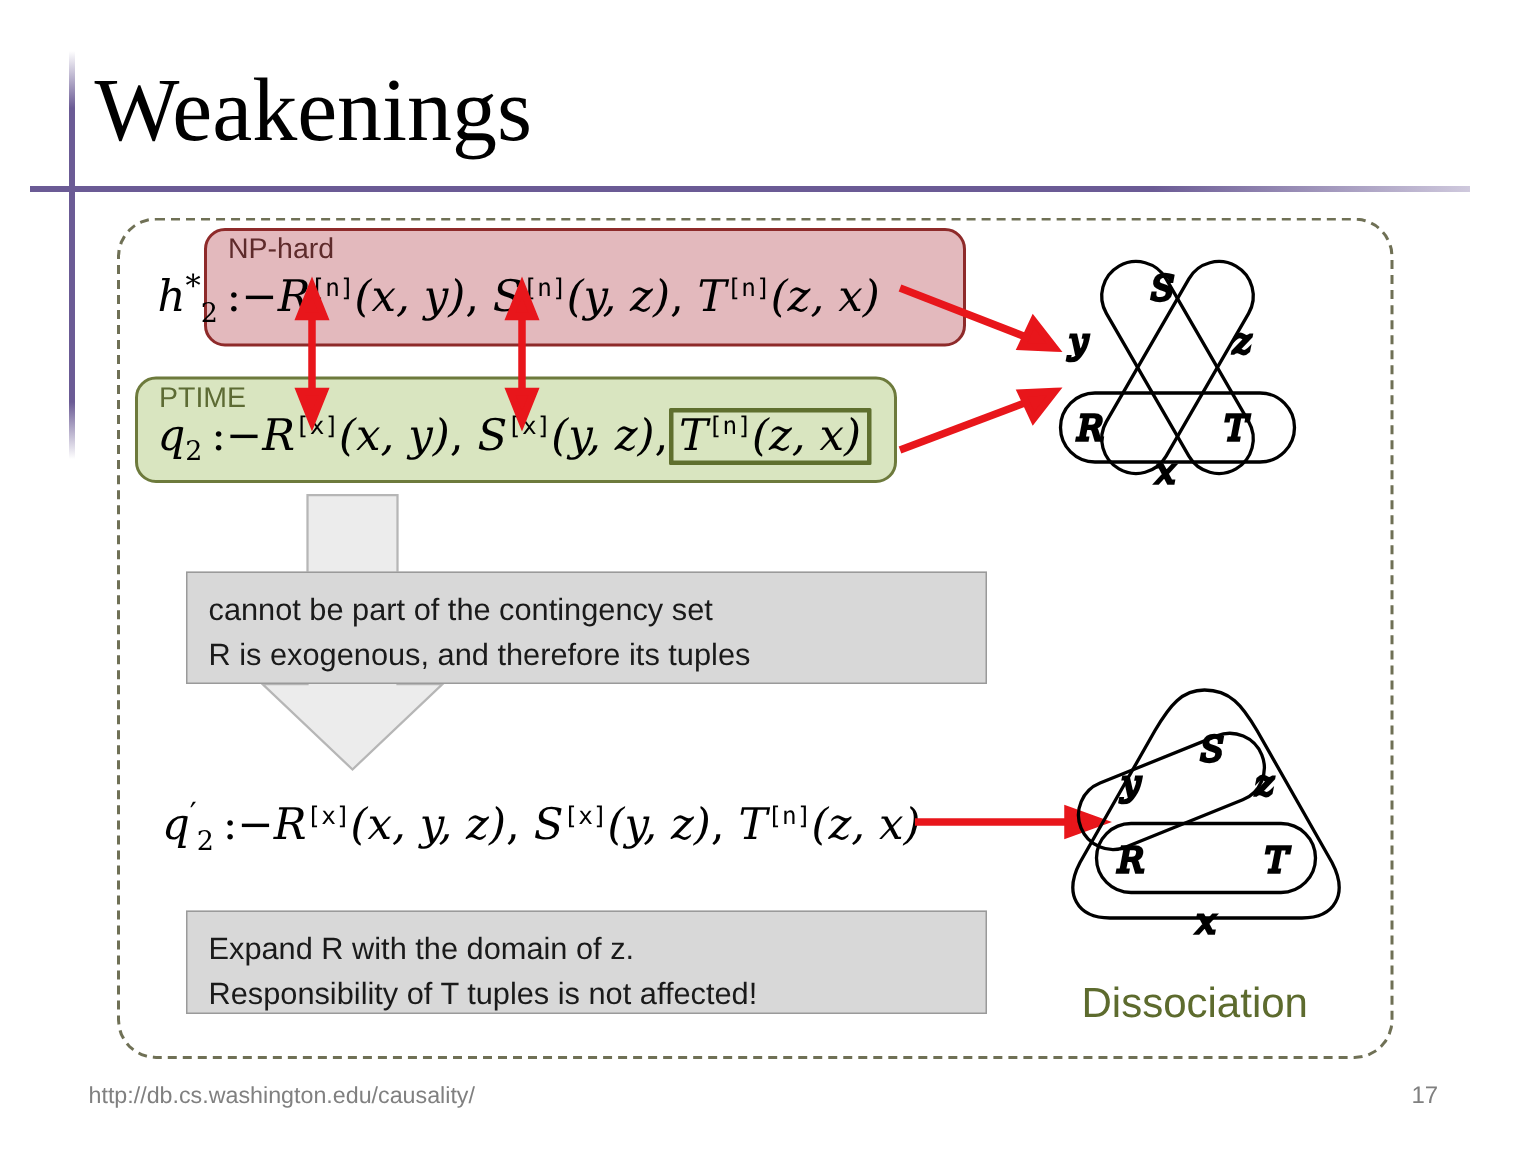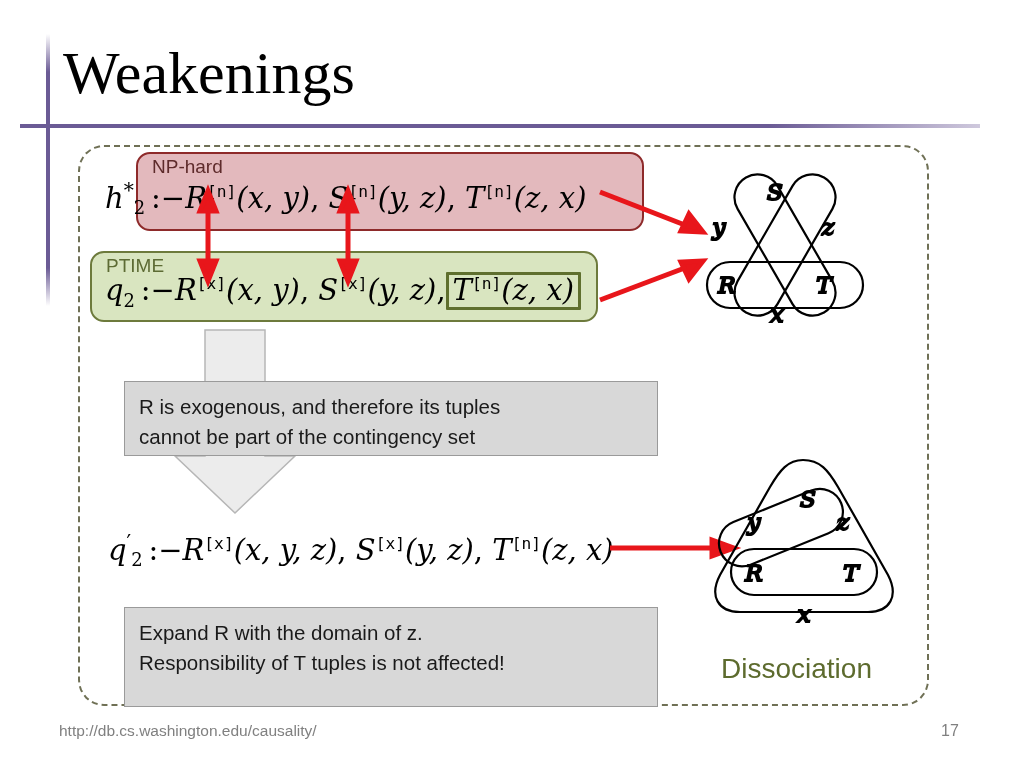--- a/index.html
+++ b/index.html
@@ -42,21 +42,21 @@
   .star{font-size:0.7em;vertical-align:super;}
   .boxedterm{border:3px solid #5f6f2e;padding:1px 4px 2px 4px;border-radius:1px;display:inline-block;line-height:1;}
 
   
   .svg-layer{position:absolute;inset:0;pointer-events:none;}
 
   
   .note{position:absolute;box-sizing:border-box;background:#d8d8d8;border:1px solid #9a9a9a;
     color:#1a1a1a;font-size:20.5px;line-height:30px;padding:10px 0 0 14px;}
   .note.n1{left:124px;top:381px;width:534px;height:75px;}
-  .note.n2{left:124px;top:607px;width:534px;height:100px;}
+  .note.n2{left:124px;top:607px;width:534px;height:69px;}
 
   
   .dissoc{position:absolute;left:721px;top:653px;font-size:28px;color:#5d6b2e;}
 
   
   .footer-url{position:absolute;left:59px;top:722px;font-size:15.5px;color:#808080;}
   .page-num{position:absolute;left:941px;top:722px;font-size:16px;color:#808080;text-align:right;}
 
   
   .nodelab{font-family:"DejaVu Serif","Liberation Serif",serif;font-style:italic;font-size:23px;fill:#000;}
@@ -150,22 +150,22 @@
       <text class="nodelab" x="808" y="507" text-anchor="middle">S</text>
       <text class="nodelab" x="754" y="581" text-anchor="middle">R</text>
       <text class="nodelab" x="851" y="581" text-anchor="middle">T</text>
       <text class="edgelab" x="754" y="530" text-anchor="middle">y</text>
       <text class="edgelab" x="843" y="530" text-anchor="middle">z</text>
       <text class="edgelab" x="804" y="622" text-anchor="middle">x</text>
     </g>
   </svg>
 
   <div class="note n1">
+    <div>cannot be part of the contingency set</div>
     <div>R is exogenous, and therefore its tuples</div>
-    <div>cannot be part of the contingency set</div>
   </div>
   <div class="note n2">
     <div>Expand R with the domain of z.</div>
     <div>Responsibility of T tuples is not affected!</div>
   </div>
 
   <div class="dissoc">Dissociation</div>
 
   <div class="footer-url">http://db.cs.washington.edu/causality/</div>
   <div class="page-num">17</div>

